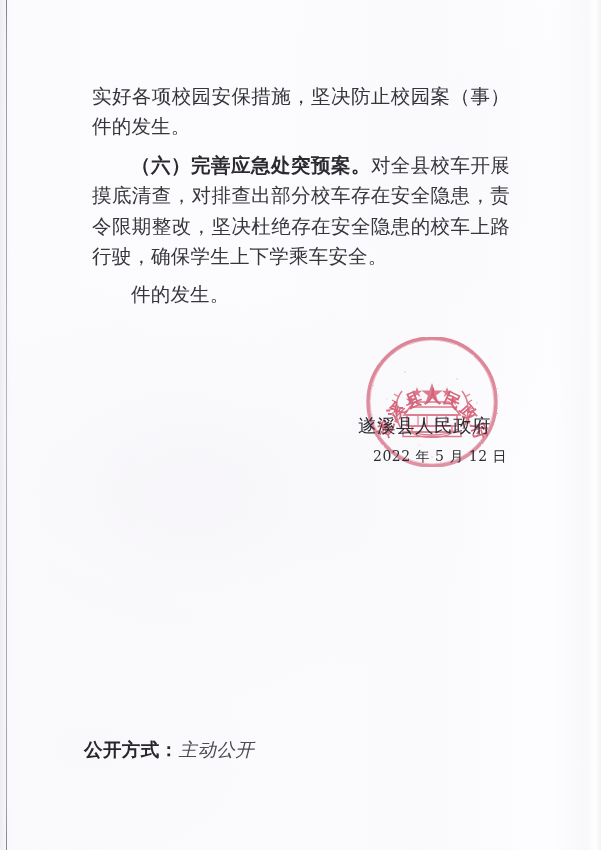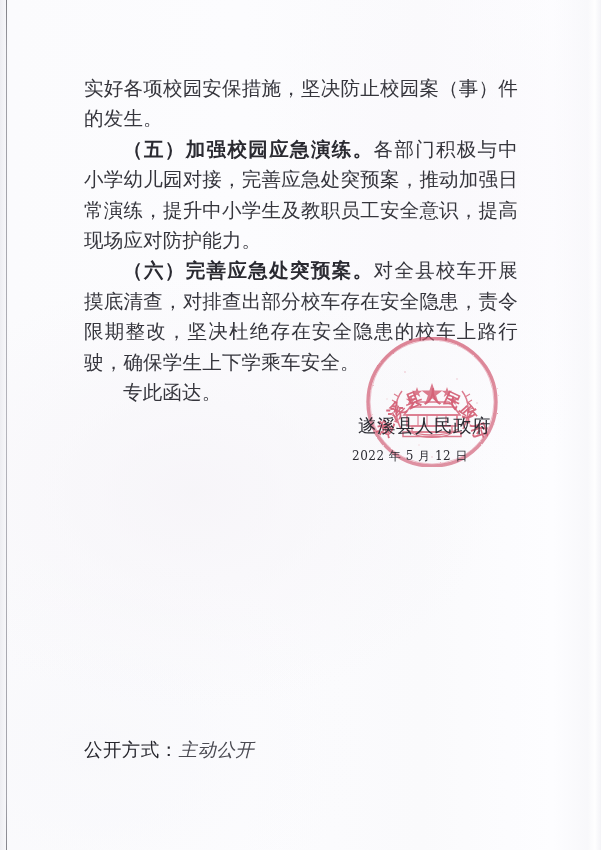--- a/index.html
+++ b/index.html
@@ -71,21 +71,21 @@
     top: 74px;
     width: 434px;
   }
   .para {
     font-size: 19.5px;
     line-height: 30.4px;
     color: #35353c;
     letter-spacing: 0.2px;
     text-align: justify;
     text-justify: inter-character;
-    margin: 0;
+    margin: 8px;
     font-family: "DejaVu Serif", "Liberation Serif", serif;
   }
   .para.indent {
     text-indent: 39px;
   }
   .para + .para {
     margin-top: 0px;
   }
   .lead {
     font-weight: bold;
@@ -104,26 +104,27 @@
   }
   .sign-org {
     font-size: 18.5px;
     line-height: 27px;
     color: #2d2d34;
     letter-spacing: 0.5px;
     white-space: nowrap;
     padding-left: 6px;
   }
   .sign-date {
-    font-size: 12px;
+    font-size: 14px;
     line-height: 27px;
     color: #2b2b32;
     letter-spacing: 0.5px;
     white-space: nowrap;
     margin-top: 4px;
+    margin-left: 21px;
   }
 
   
   .seal {
     position: absolute;
     left: 365px;
     top: 337px;
     width: 134px;
     height: 130px;
     z-index: 2;
@@ -149,21 +150,21 @@
     position: absolute;
     left: 84px;
     top: 736px;
     font-size: 18.5px;
     line-height: 27px;
     letter-spacing: 0.4px;
     white-space: nowrap;
     color: #333339;
   }
   .footer-key {
-    font-weight: normal;
+    font-weight: bold;
     color: #26262d;
   }
   .footer-val {
     font-weight: normal;
     color: #4a4a52;
     font-style: italic;
   }
 </style>
 </head>
 <body>
@@ -172,25 +173,24 @@
 
   <div class="paper-grain"></div>
   <div class="scan-edge-left2"></div>
   <div class="scan-edge-left"></div>
   <div class="scan-edge-right"></div>
 
   <div class="doc-body">
 
     <p class="para"><span>实好各项校园安保措施，坚决防止校园案（事）件的发生。</span></p>
 
-    <p class="para indent"><span class="lead">（五）加强校园应急演练。</span><span>各部门积极与中小学幼儿园对接，完善应急处突预案，推动加强日常演练，提升中小学生及教职员工安全意识，提高现场应对防护能力。</span></p>
 
     <p class="para indent"><span class="lead">（六）完善应急处突预案。</span><span>对全县校车开展摸底清查，对排查出部分校车存在安全隐患，责令限期整改，坚决杜绝存在安全隐患的校车上路行驶，确保学生上下学乘车安全。</span></p>
 
-    <p class="para indent"><span>专此函达。</span></p>
+    <p class="para indent"><span>件的发生。</span></p>
   </div>
 
   <div class="seal">
     <svg viewBox="0 0 134 130" xmlns="http://www.w3.org/2000/svg" aria-hidden="true">
       <defs>
         <radialGradient id="sealFade" cx="50%" cy="46%" r="58%">
           <stop offset="0%" stop-color="#d6536d" stop-opacity="0.95"></stop>
           <stop offset="70%" stop-color="#d0506a" stop-opacity="0.86"></stop>
           <stop offset="100%" stop-color="#cf5a72" stop-opacity="0.7"></stop>
         </radialGradient>

